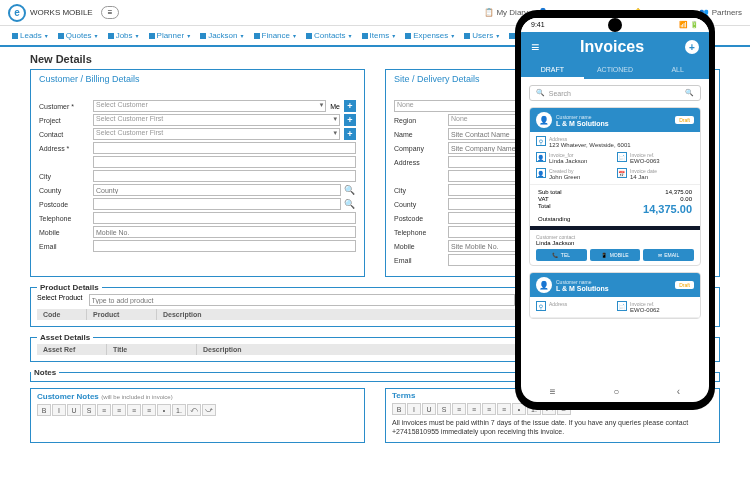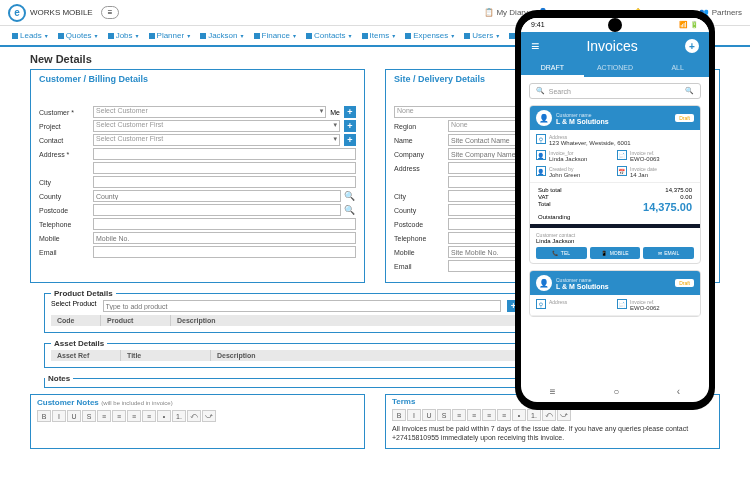--- a/index.html
+++ b/index.html
@@ -10,48 +10,48 @@
 .logo-text{font-size:8px;color:#333}
 .top-links{display:flex;gap:10px;font-size:8px;color:#555}
 .top-links span{cursor:pointer}
 .navbar{display:flex;gap:2px;padding:3px 8px;border-bottom:2px solid #2a8cc9;font-size:8px}
 .nav-item{color:#2a8cc9;padding:2px 4px;cursor:pointer;display:flex;align-items:center;gap:2px}
 .nav-item::before{content:'';display:inline-block;width:6px;height:6px;background:#2a8cc9}
 .nav-item::after{content:'▾';font-size:6px;margin-left:1px}
 .page-title{font-size:11px;font-weight:bold;padding:6px 30px 4px;color:#333}
 .form-container{padding:0 30px;display:flex;gap:20px}
 .form-col{flex:1;border:1px solid #2a8cc9;padding:4px 8px 8px}
-.section-title{color:#2a8cc9;font-weight:bold;font-size:9px;margin-bottom:22px}
+.section-title{color:#2a8cc9;font-weight:normal;font-size:9px;margin-bottom:16px}
 .form-row{display:flex;align-items:center;margin-bottom:2px;gap:4px}
 .form-label{width:50px;font-size:7px;color:#333}
 .form-input{flex:1;border:1px solid #bbb;height:12px;font-size:7px;padding:0 2px;color:#999}
 .form-select{flex:1;border:1px solid #bbb;height:12px;font-size:7px;color:#999;padding:0 2px;background:#fff;position:relative}
 .form-select::after{content:'▾';position:absolute;right:2px;top:0;color:#666}
 .plus-btn{width:12px;height:12px;background:#2a8cc9;color:#fff;display:flex;align-items:center;justify-content:center;font-size:9px;font-weight:bold;cursor:pointer}
 .mag{color:#2a8cc9;font-size:9px}
-.section-box{margin:6px 44px;border:1px solid #2a8cc9;padding:2px 6px 6px}
+.section-box{margin:6px 30px;border:1px solid #2a8cc9;padding:2px 6px 6px}
 .section-box legend{color:#333;font-size:8px;font-weight:bold;padding:0 3px}
 .inline-row{display:flex;gap:6px;font-size:7px;margin-bottom:3px}
 .hint{color:#666;font-size:7px}
 .hint a{color:#2a8cc9}
 .table-header{display:flex;background:#e8e8e8;font-size:7px;font-weight:bold;color:#555}
 .table-header span{padding:2px 6px;border-right:1px solid #ccc}
 .notes-row{display:flex;gap:20px;margin:6px 30px}
 .notes-col{flex:1;border:1px solid #2a8cc9;padding:2px 6px 6px}
 .notes-title{color:#2a8cc9;font-size:8px;font-weight:bold;margin-bottom:2px}
 .notes-sub{font-size:6px;color:#888}
 .toolbar{display:flex;gap:1px;margin:3px 0;flex-wrap:wrap}
 .tb-btn{width:14px;height:12px;border:1px solid #ccc;background:#f5f5f5;font-size:7px;display:flex;align-items:center;justify-content:center;color:#555}
 .terms-text{font-size:7px;color:#333;line-height:1.3}
 
 .phone{position:absolute;right:35px;top:10px;width:200px;height:400px;background:#000;border-radius:22px;padding:8px 6px}
 .phone-screen{background:#fff;width:100%;height:100%;border-radius:16px;overflow:hidden;display:flex;flex-direction:column}
 .phone-status{display:flex;justify-content:space-between;padding:3px 10px;font-size:7px;background:#fff}
 .phone-header{background:#2a8cc9;color:#fff;padding:6px 10px;display:flex;align-items:center;justify-content:space-between}
-.phone-header-title{font-size:14px;font-weight:normal}
+.phone-header-title{font-size:16px;font-weight:bold}
 .phone-tabs{display:flex;background:#2a8cc9;color:#fff;font-size:7px}
 .phone-tab{flex:1;text-align:center;padding:4px 0;opacity:.7}
 .phone-tab.active{opacity:1;border-bottom:2px solid #fff}
 .phone-search{margin:6px 8px;border:1px solid #ccc;border-radius:3px;padding:3px 6px;display:flex;align-items:center;gap:4px;font-size:7px;color:#999}
 .phone-body{flex:1;overflow:hidden;padding:0 8px}
 .card{border:1px solid #ddd;border-radius:4px;margin-bottom:6px;font-size:6px}
 .card-head{background:#2a8cc9;color:#fff;padding:4px 6px;display:flex;align-items:center;gap:4px;border-radius:3px 3px 0 0}
 .avatar{width:16px;height:16px;background:#fff;border-radius:50%;display:flex;align-items:center;justify-content:center;color:#2a8cc9;font-size:8px}
 .card-head-text{flex:1}
 .card-head-text .lbl{font-size:5px;opacity:.8}

